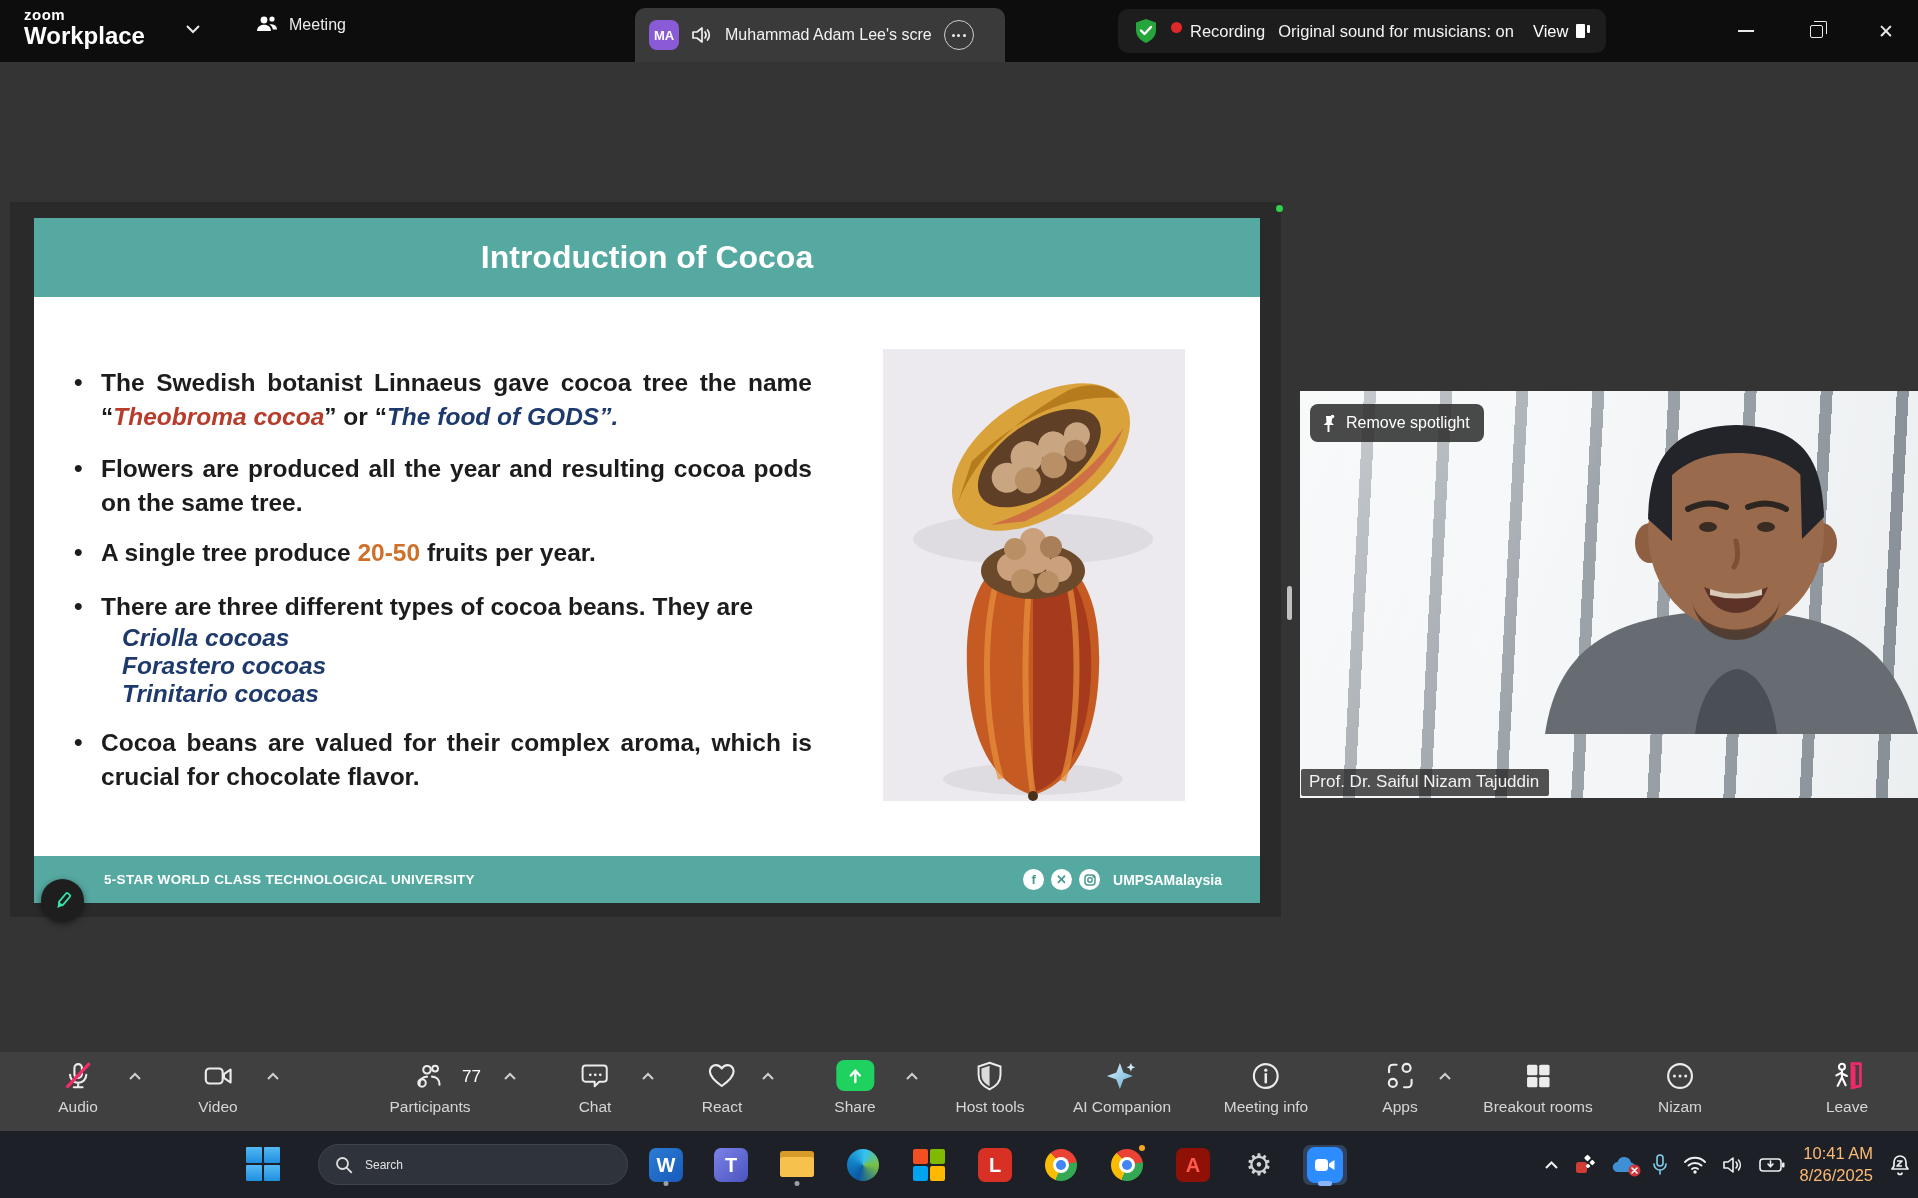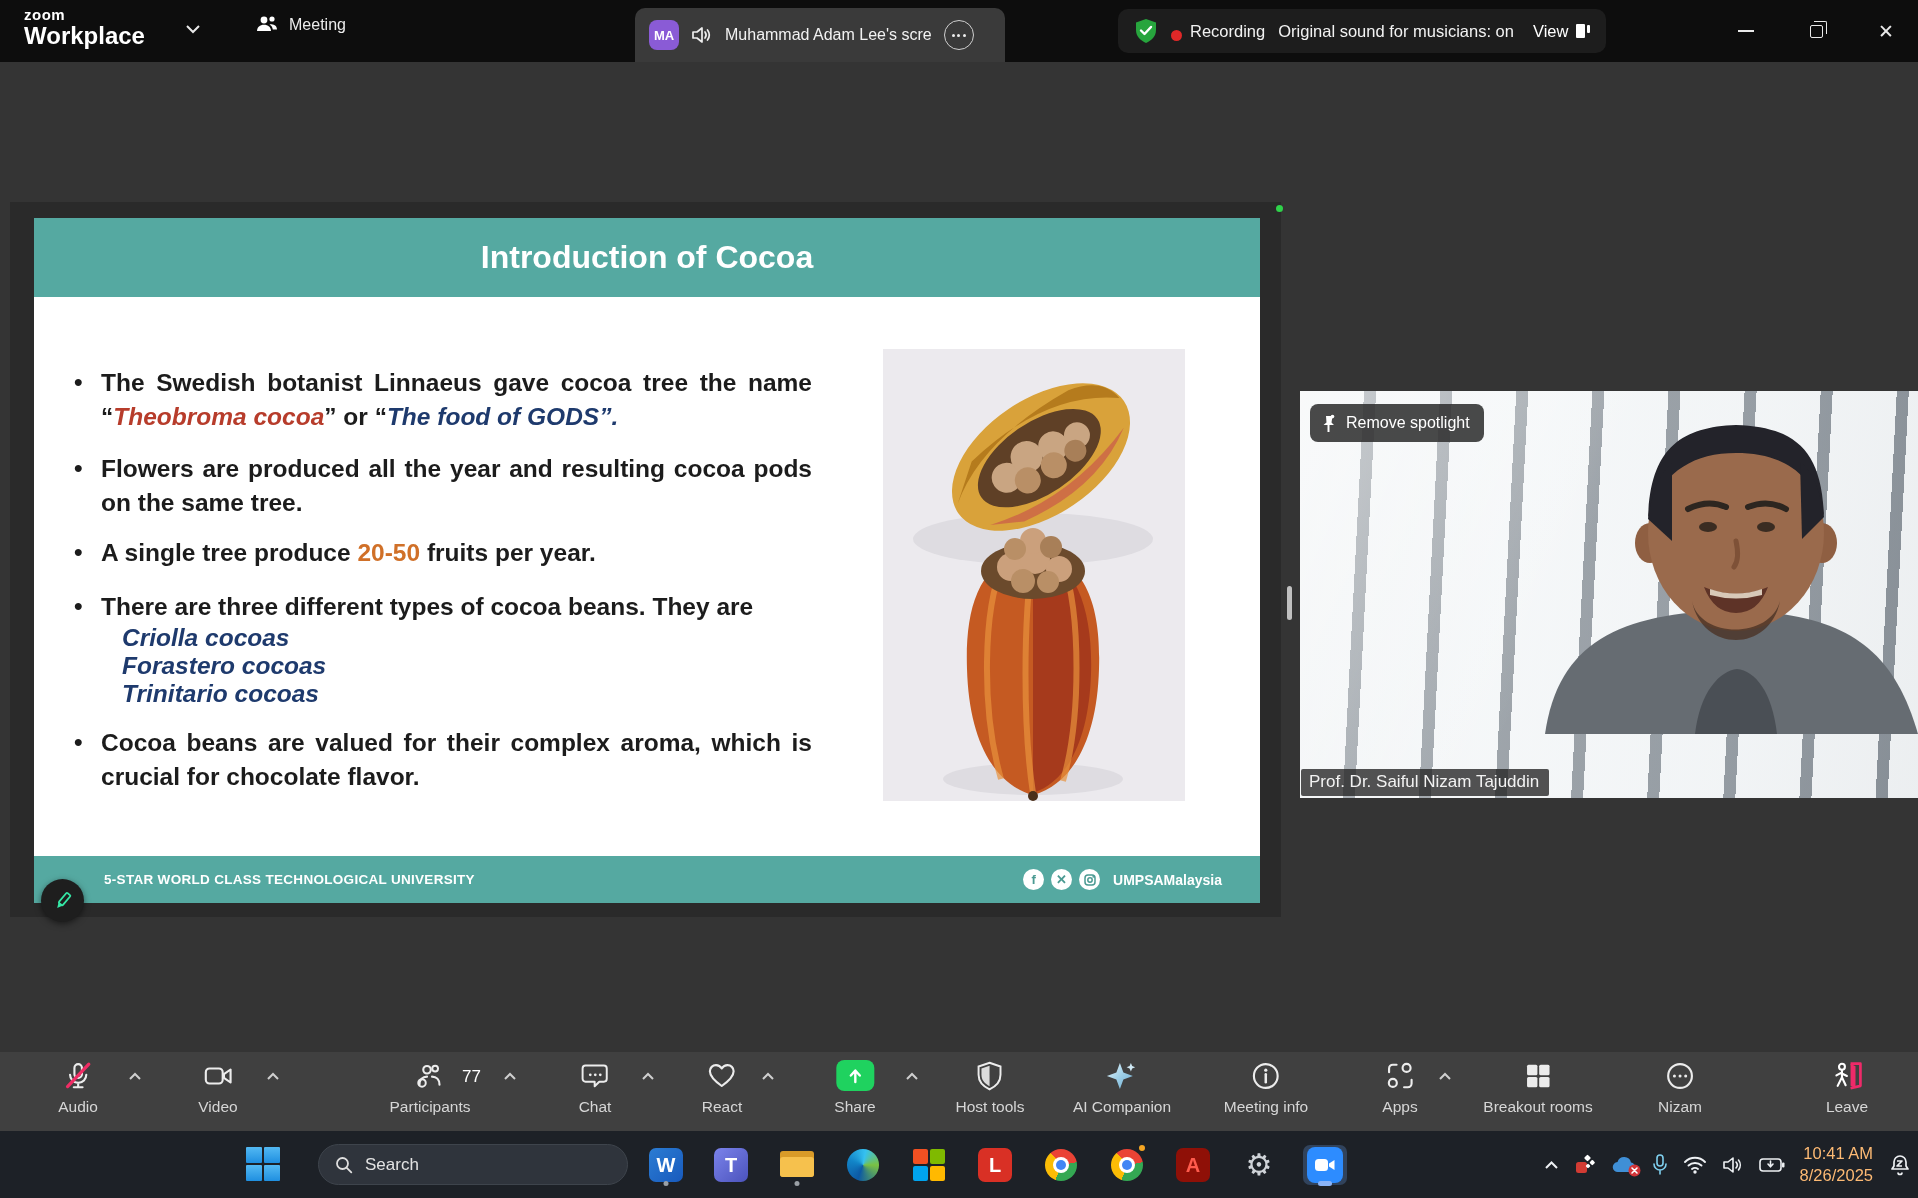--- a/index.html
+++ b/index.html
@@ -20,21 +20,21 @@
     border-radius:10px 10px 0 0; display:flex; align-items:center; gap:12px; padding:0 14px; }
   .avatar { width:30px; height:30px; border-radius:8px; background:#8a5bd6; color:#fff; font-size:13px; font-weight:700;
     display:flex; align-items:center; justify-content:center; flex:0 0 auto; }
   .share-tab-title { color:#f2f2f2; font-size:16px; white-space:nowrap; overflow:hidden; max-width:212px; }
   .ellipsis-btn { width:30px; height:30px; border:1.5px solid #cfcfcf; border-radius:50%; display:flex; align-items:center;
     justify-content:center; gap:2.5px; flex:0 0 auto; }
   .ellipsis-btn i { width:3px; height:3px; border-radius:50%; background:#eee; }
   .status-cluster { position:absolute; left:1118px; top:9px; height:44px; background:#1d1d1d; border-radius:10px;
     display:flex; align-items:center; gap:13px; padding:0 16px; color:#f2f2f2; font-size:16.5px; }
   .rec-dot { width:11px; height:11px; border-radius:50%; background:#e02828; }
-  .rec-wrap { display:flex; align-items:flex-end; gap:8px; }
+  .rec-wrap { display:flex; align-items:flex-start; gap:8px; }
   .view-btn { display:flex; align-items:center; gap:8px; margin-left:6px; color:#fff; }
   .view-glyph { display:inline-flex; gap:2px; }
   .view-glyph b { width:9px; height:14px; background:#fff; border-radius:1px; }
   .view-glyph i { width:3px; height:8px; background:#fff; border-radius:1px; margin-top:1px; }
   .win-btn { position:absolute; top:0; height:62px; width:56px; display:flex; align-items:center; justify-content:center; color:#eaeaea; }
   .wb-min { left:1718px; } .wb-max { left:1788px; } .wb-close { left:1858px; font-size:19px; }
   .min-bar { width:16px; height:2px; background:#eaeaea; }
   .restore-box { width:13px; height:13px; border:1.7px solid #eaeaea; border-radius:2px; position:relative; }
   .restore-box::before { content:""; position:absolute; left:3px; top:-5px; width:12px; height:12px;
     border-top:1.7px solid #eaeaea; border-right:1.7px solid #eaeaea; border-radius:0 2px 0 0; }
@@ -82,21 +82,21 @@
   .tb-item { position:absolute; top:9px; transform:translateX(-50%); display:flex; flex-direction:column; align-items:center; gap:7px; }
   .tb-label { color:#d6d6d6; font-size:15.5px; white-space:nowrap; }
   .tb-chev { position:absolute; top:20px; transform:translateX(-50%); }
   .tb-count { position:absolute; top:15px; color:#fff; font-size:17px; }
   .share-ico { width:38px; height:31px; border-radius:8px; background:#1fd25f; display:flex; align-items:center; justify-content:center; margin-top:-1px; }
   
   .taskbar { position:absolute; left:0; top:1131px; width:1918px; height:67px; background:#1d2127; }
   .start-btn { position:absolute; left:246px; top:16px; width:34px; height:34px; display:grid; grid-template-columns:16px 16px; grid-gap:2px; }
   .start-btn b { background:linear-gradient(180deg,#53b9f3,#1f8fe0); border-radius:1px; height:16px; }
   .search-box { position:absolute; left:318px; top:13px; width:310px; height:41px; border-radius:21px; background:#2f343c;
-    border:1px solid #3e444c; display:flex; align-items:center; gap:12px; padding-left:16px; color:#e3e3e3; font-size:17px; }
+    border:1px solid #3e444c; display:flex; align-items:center; gap:12px; padding-left:16px; color:#e3e3e3; font-size:12px; }
   .app-icon { position:absolute; top:14px; transform:translateX(-50%); width:44px; height:40px; display:flex; align-items:center; justify-content:center; }
   .app-glyph { width:34px; height:34px; border-radius:7px; display:flex; align-items:center; justify-content:center;
     color:#fff; font-size:20px; font-weight:700; }
   .run-dot { position:absolute; bottom:-1px; left:50%; transform:translateX(-50%); width:5px; height:5px; border-radius:3px; background:#9aa0a6; }
   .active-bg { background:#31435c; border-radius:7px; }
   .folder-glyph { position:relative; width:34px; height:28px; }
   .folder-glyph .back { position:absolute; left:0; top:0; width:34px; height:26px; border-radius:3px; background:#d99b28; }
   .folder-glyph .front { position:absolute; left:0; top:6px; width:34px; height:20px; border-radius:3px; background:#f6c14d; }
   .folder-glyph .strip { position:absolute; left:4px; top:10px; width:26px; height:5px; border-radius:2px; background:#4f9ee8; }
   .chrome-glyph { width:32px; height:32px; border-radius:50%; position:relative;

